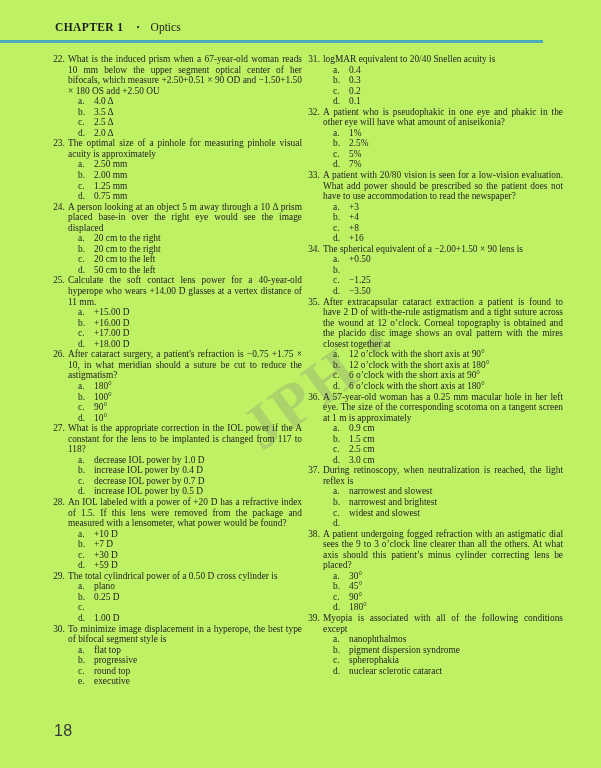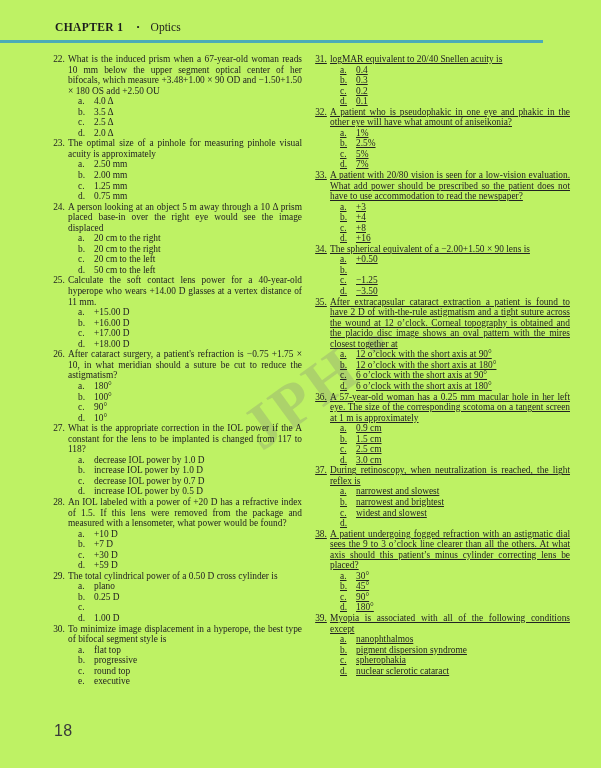--- a/index.html
+++ b/index.html
@@ -65,21 +65,21 @@
   }
   
   .column {
     position: absolute;
     top: 54px;
     font-size: 9.4px;
     line-height: 10.55px;
     z-index: 2;
   }
   .column-left  { left: 50px;  width: 252px; }
-  .column-right { left: 312px; width: 258px; text-decoration: underline; }
+  .column-right { left: 305px; width: 258px; }
   .question { margin: 0; }
   .q-head { display: flex; }
   .q-num {
     flex: 0 0 18px;
     text-align: center;
   }
   .q-text {
     flex: 1 1 auto;
     text-align: justify;
   }
@@ -110,21 +110,21 @@
     <span class="chapter-label">CHAPTER 1</span><span class="header-bullet">•</span><span class="section-title">Optics</span>
   </div>
   <div class="header-rule"></div>
 
   <div class="watermark">JPH •</div>
 
   <div class="column column-left">
       <div class="question">
         <div class="q-head">
           <span class="q-num">22.</span>
-          <span class="q-text">What is the induced prism when a 67-year-old woman reads 10 mm below the upper segment optical center of her bifocals, which measure +3.48+1.00 × 90 OD and −1.50+1.50 × 180 OS add +2.50 OU</span>
+          <span class="q-text">What is the induced prism when a 67-year-old woman reads 10 mm below the upper segment optical center of her bifocals, which measure +2.50+0.51 × 90 OD and −1.50+1.50 × 180 OS add +2.50 OU</span>
         </div>
         <div class="option">
           <span class="opt-letter">a.</span>
           <span class="opt-text">4.0 Δ</span>
         </div>
         <div class="option">
           <span class="opt-letter">b.</span>
           <span class="opt-text">3.5 Δ</span>
         </div>
         <div class="option">
@@ -228,21 +228,21 @@
         <div class="q-head">
           <span class="q-num">27.</span>
           <span class="q-text">What is the appropriate correction in the IOL power if the A constant for the lens to be implanted is changed from 117 to 118?</span>
         </div>
         <div class="option">
           <span class="opt-letter">a.</span>
           <span class="opt-text">decrease IOL power by 1.0 D</span>
         </div>
         <div class="option">
           <span class="opt-letter">b.</span>
-          <span class="opt-text">increase IOL power by 1.0 D</span>
+          <span class="opt-text">increase IOL power by 0.4 D</span>
         </div>
         <div class="option">
           <span class="opt-letter">c.</span>
           <span class="opt-text">decrease IOL power by 0.7 D</span>
         </div>
         <div class="option">
           <span class="opt-letter">d.</span>
           <span class="opt-text">increase IOL power by 0.5 D</span>
         </div>
       </div>

